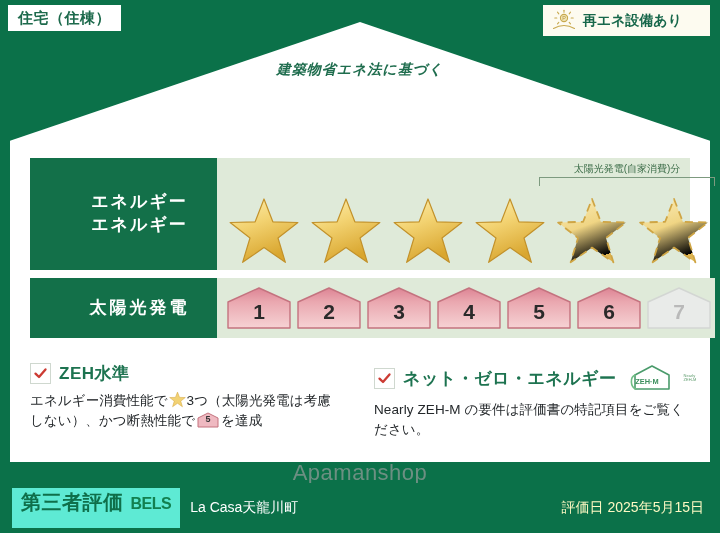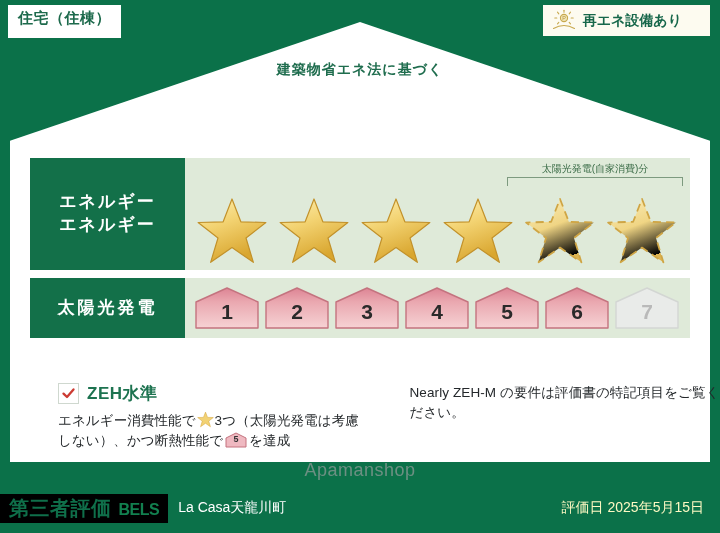--- a/index.html
+++ b/index.html
@@ -33,21 +33,21 @@
   
   .category-tag {
     position: absolute;
     left: 8px;
     top: 5px;
     background: #ffffff;
     color: #1d6a4c;
     font-size: 15px;
     font-weight: bold;
     letter-spacing: 0.5px;
-    padding: 5px 10px 13px 10px;
+    padding: 5px 10px 6px 10px;
     line-height: 1;
     z-index: 6;
   }
 
   
   .renew-badge {
     position: absolute;
     right: 10px;
     top: 5px;
     background: #fdfbf0;
@@ -71,20 +71,21 @@
   }
 
   
   .title-wrap {
     position: absolute;
     left: 0;
     top: 62px;
     width: 720px;
     text-align: center;
     z-index: 5;
+    font-style: italic;
   }
   .title-sub {
     font-size: 14px;
     font-weight: bold;
     color: #1f6d4e;
     letter-spacing: 1px;
     line-height: 1;
     margin-bottom: 8px;
   }
   .title-main {
@@ -114,20 +115,21 @@
     background: #137049;
     color: #ffffff;
     font-size: 17px;
     font-weight: bold;
     letter-spacing: 2px;
     display: flex;
     flex-direction: column;
     align-items: center;
     justify-content: center;
     line-height: 1.35;
+    padding-left: 32px;
   }
   .row-label.single {
     letter-spacing: 3px;
   }
   .row-body {
     flex: 1 1 auto;
     background: #dfead9;
     position: relative;
   }
 
@@ -201,26 +203,25 @@
     color: #2a2a2a;
     line-height: 1;
     padding-bottom: 9px;
   }
   .grade-house.off .grade-num { color: #b9b9b9; }
 
   
   .criteria {
     position: absolute;
     left: 30px;
-    top: 383px;
+    top: 363px;
     width: 662px;
     display: flex;
     gap: 41px;
     z-index: 5;
-    margin-left: 28px;
   }
   .crit-col { width: 318px; }
   .crit-head {
     display: flex;
     align-items: center;
     gap: 8px;
     margin-bottom: 7px;
   }
   .checkbox {
     width: 19px;
@@ -280,44 +281,44 @@
     z-index: 2;
   }
 
   
   .watermark {
     position: absolute;
     left: 0;
     top: 460px;
     width: 720px;
     text-align: center;
-    font-size: 18px;
+    font-size: 22px;
     color: #8d9a96;
     opacity: 0.75;
     letter-spacing: 0.5px;
     z-index: 7;
     pointer-events: none;
   }
 
   
   .footer {
     position: absolute;
     left: 0;
     bottom: 0;
     width: 720px;
     height: 50px;
     background: #0b7149;
     z-index: 8;
     display: flex;
     align-items: center;
   }
   .bels-box {
-    background: #000000;
-    margin-left: 0;
-    padding: 4px 9px 5px 9px;
+    background: #5eead4;
+    margin-left: 12px;
+    padding: 4px 9px 16px 9px;
     display: flex;
     align-items: baseline;
     gap: 7px;
     line-height: 1;
   }
   .bels-jp {
     font-size: 20px;
     font-weight: bold;
     color: #0f6f4a;
     letter-spacing: 0.5px;
@@ -511,20 +512,39 @@
       <div class="crit-desc">
         <span>エネルギー消費性能で</span><span class="inline-star"><svg viewBox="0 0 100 95" xmlns="http://www.w3.org/2000/svg">
               <polygon points="50,4 62,35 96,36 69,57 79,90 50,70 21,90 31,57 4,36 38,35" fill="#f2d274" stroke="#d3a53a" stroke-width="3" stroke-linejoin="round"></polygon>
             </svg></span><span>3つ（太陽光発電</span><span>は考慮しない）、かつ断熱性能で</span><span class="inline-grade"><svg viewBox="0 0 22 16" xmlns="http://www.w3.org/2000/svg">
               <polygon points="11,1 21,6 21,15 1,15 1,6" fill="#efb9c1" stroke="#c4737f" stroke-width="1" stroke-linejoin="round"></polygon>
             </svg><span>5</span></span><span>を達成</span>
       </div>
     </div>
 
     <div class="crit-col">
+      <div class="crit-head">
+        <span class="checkbox">
+          <svg viewBox="0 0 15 15" xmlns="http://www.w3.org/2000/svg">
+            <path d="M2.5 7.6 L6 11 L12.5 3.4" fill="none" stroke="#cc3b33" stroke-width="2.3" stroke-linecap="round" stroke-linejoin="round"></path>
+          </svg>
+        </span>
+        <span class="crit-title">ネット・ゼロ・エネルギー</span>
+        <span class="zehm-logo">
+          <svg viewBox="0 0 46 30" xmlns="http://www.w3.org/2000/svg">
+            <path d="M23 3 L40 12 L40 26 L6 26 L6 12 Z" fill="none" stroke="#4a9b6b" stroke-width="1.6" stroke-linejoin="round"></path>
+            <path d="M6 12 C1 14 1 24 7 26" fill="none" stroke="#6fbd84" stroke-width="1.6" stroke-linecap="round"></path>
+            <text x="18" y="20.5" font-size="7.4" font-weight="bold" fill="#3d8f5e" text-anchor="middle" font-family="'Liberation Sans',sans-serif">ZEH·M</text>
+          </svg>
+        </span>
+        <span class="zehm-sub">
+          <span>Nearly</span><br>
+          <span>ZEH-M</span>
+        </span>
+      </div>
       <div class="crit-desc">Nearly ZEH-M の要件は評価書の特記項目をご覧ください。</div>
     </div>
   </div>
 
   <div class="watermark">Apamanshop</div>
 
   <div class="footer">
     <div class="bels-box">
       <span class="bels-jp">第三者評価</span>
       <span class="bels-en">BELS</span>

